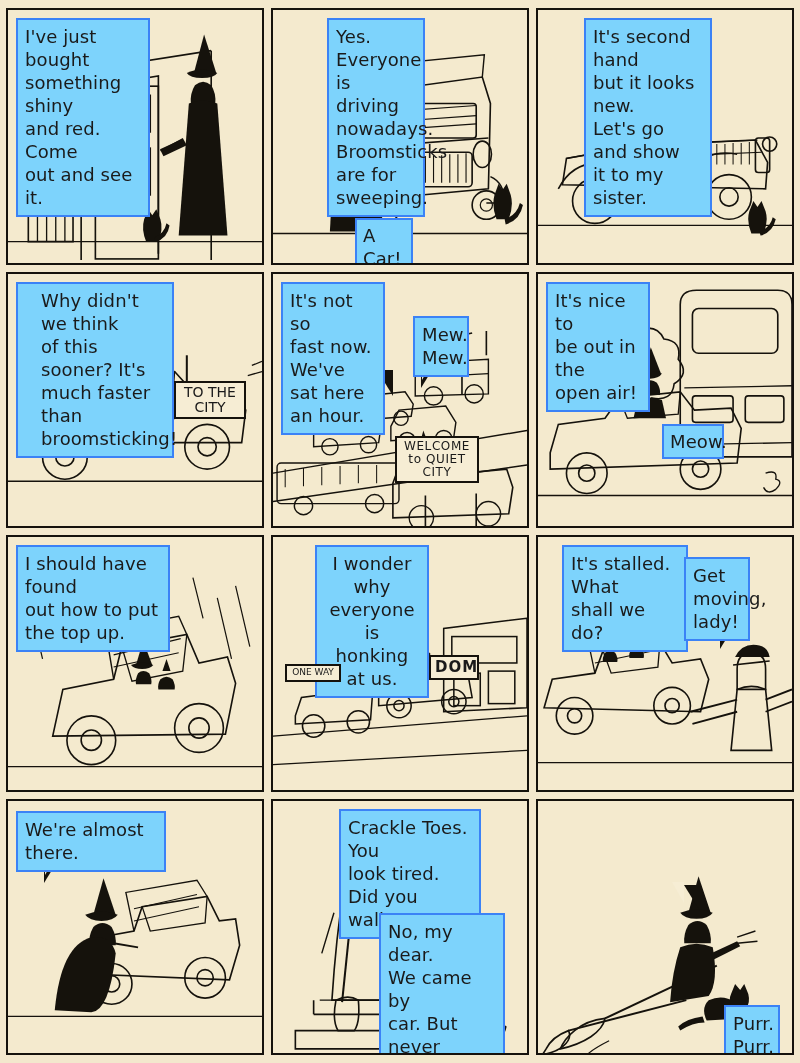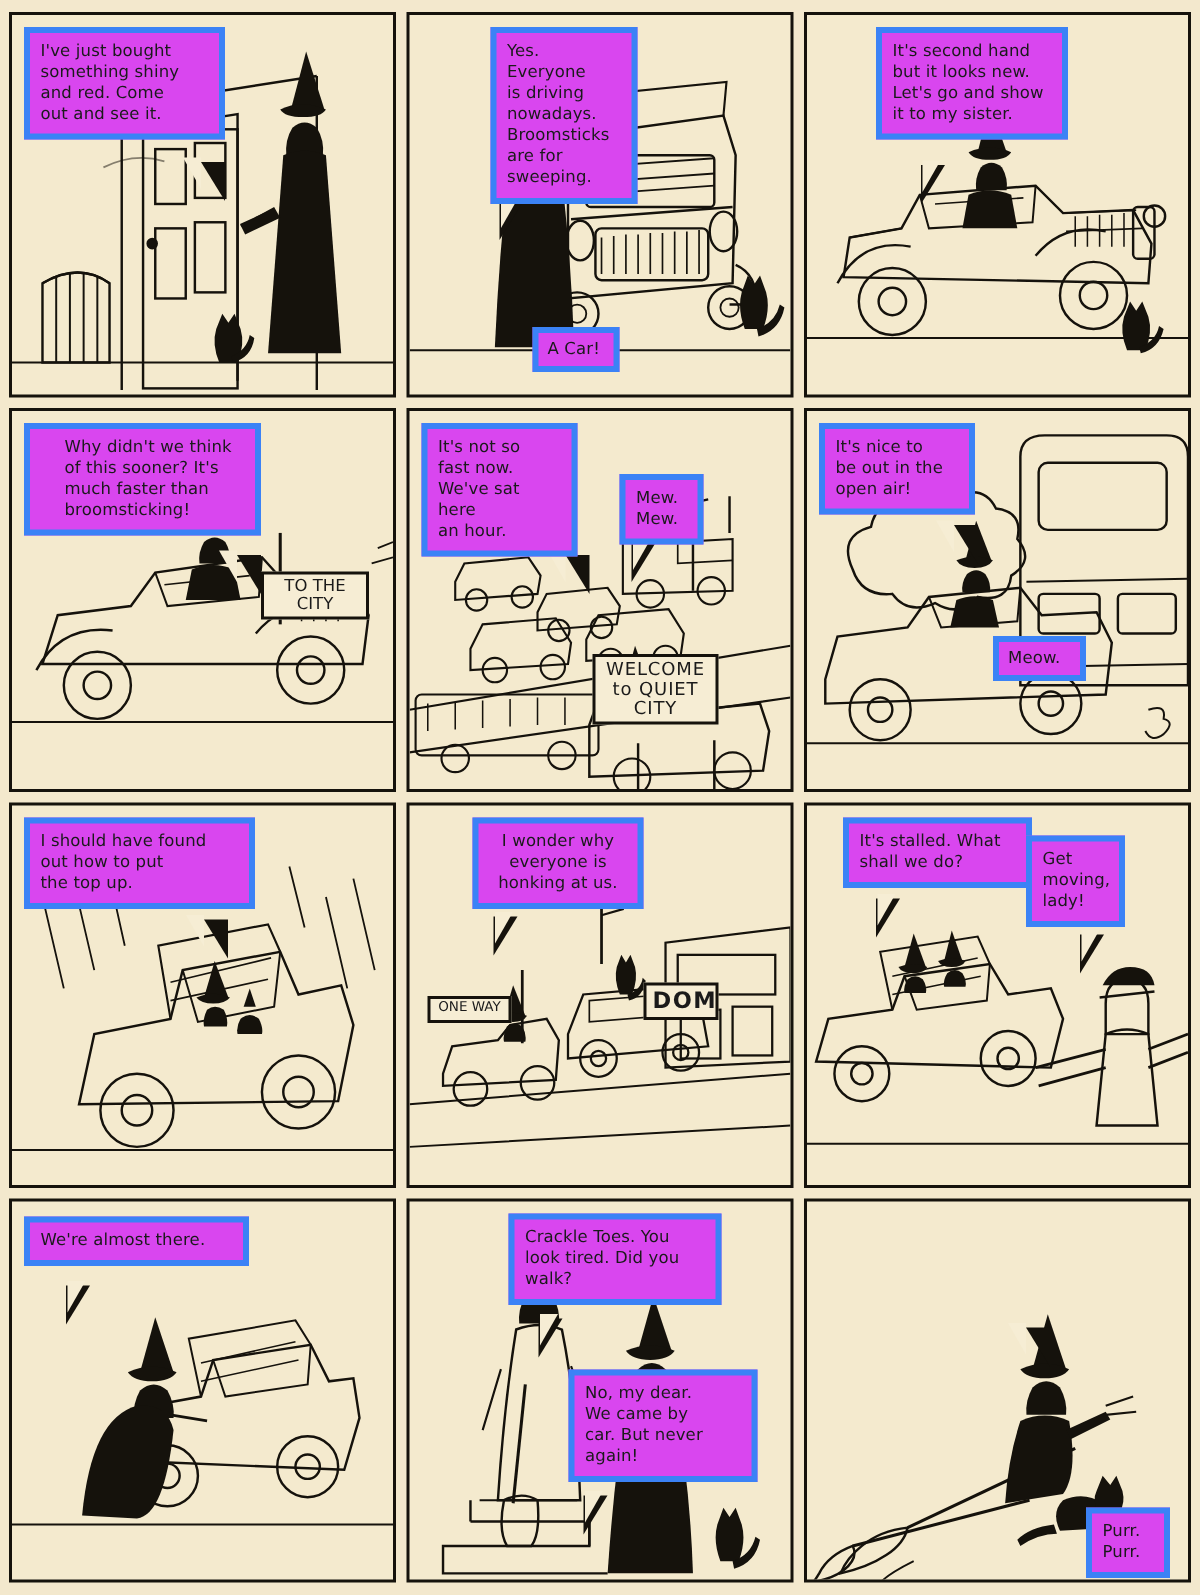--- a/index.html
+++ b/index.html
@@ -37,24 +37,24 @@
     overflow: hidden;
   }
   .art {
     position: absolute;
     inset: 0;
     pointer-events: none;
   }
   
   .balloon {
     position: absolute;
-    border: 4px solid #3b82f6;
-    background: #d946ef;
+    border: 2px solid #3b82f6;
+    background: #7dd3fc;
     padding: 5px 7px 6px 7px;
-    font-size: 11px;
+    font-size: 18px;
     line-height: 1.28;
     letter-spacing: .1px;
     box-sizing: border-box;
     z-index: 5;
     white-space: pre-line;
   }
   .tail {
     position: absolute;
     z-index: 4;
     width: 0; height: 0;
@@ -84,21 +84,21 @@
   .tail-dr:after {
     left: -12px; top: -3px;
     border-right: 0 solid transparent;
     border-left: 12px solid transparent;
     border-top: 21px solid #f6edd4;
   }
   .sign {
     position: absolute;
     border: 2px solid #15120c;
     background: #f6edd4;
-    font-size: 11px;
+    font-size: 14px;
     padding: 2px 4px;
     z-index: 6;
     text-align: center;
     line-height: 1.1;
     box-sizing: border-box;
   }
   .sign-lg { font-size: 12px; letter-spacing: .6px; }
   svg { display: block; }
 </style>
 </head>

